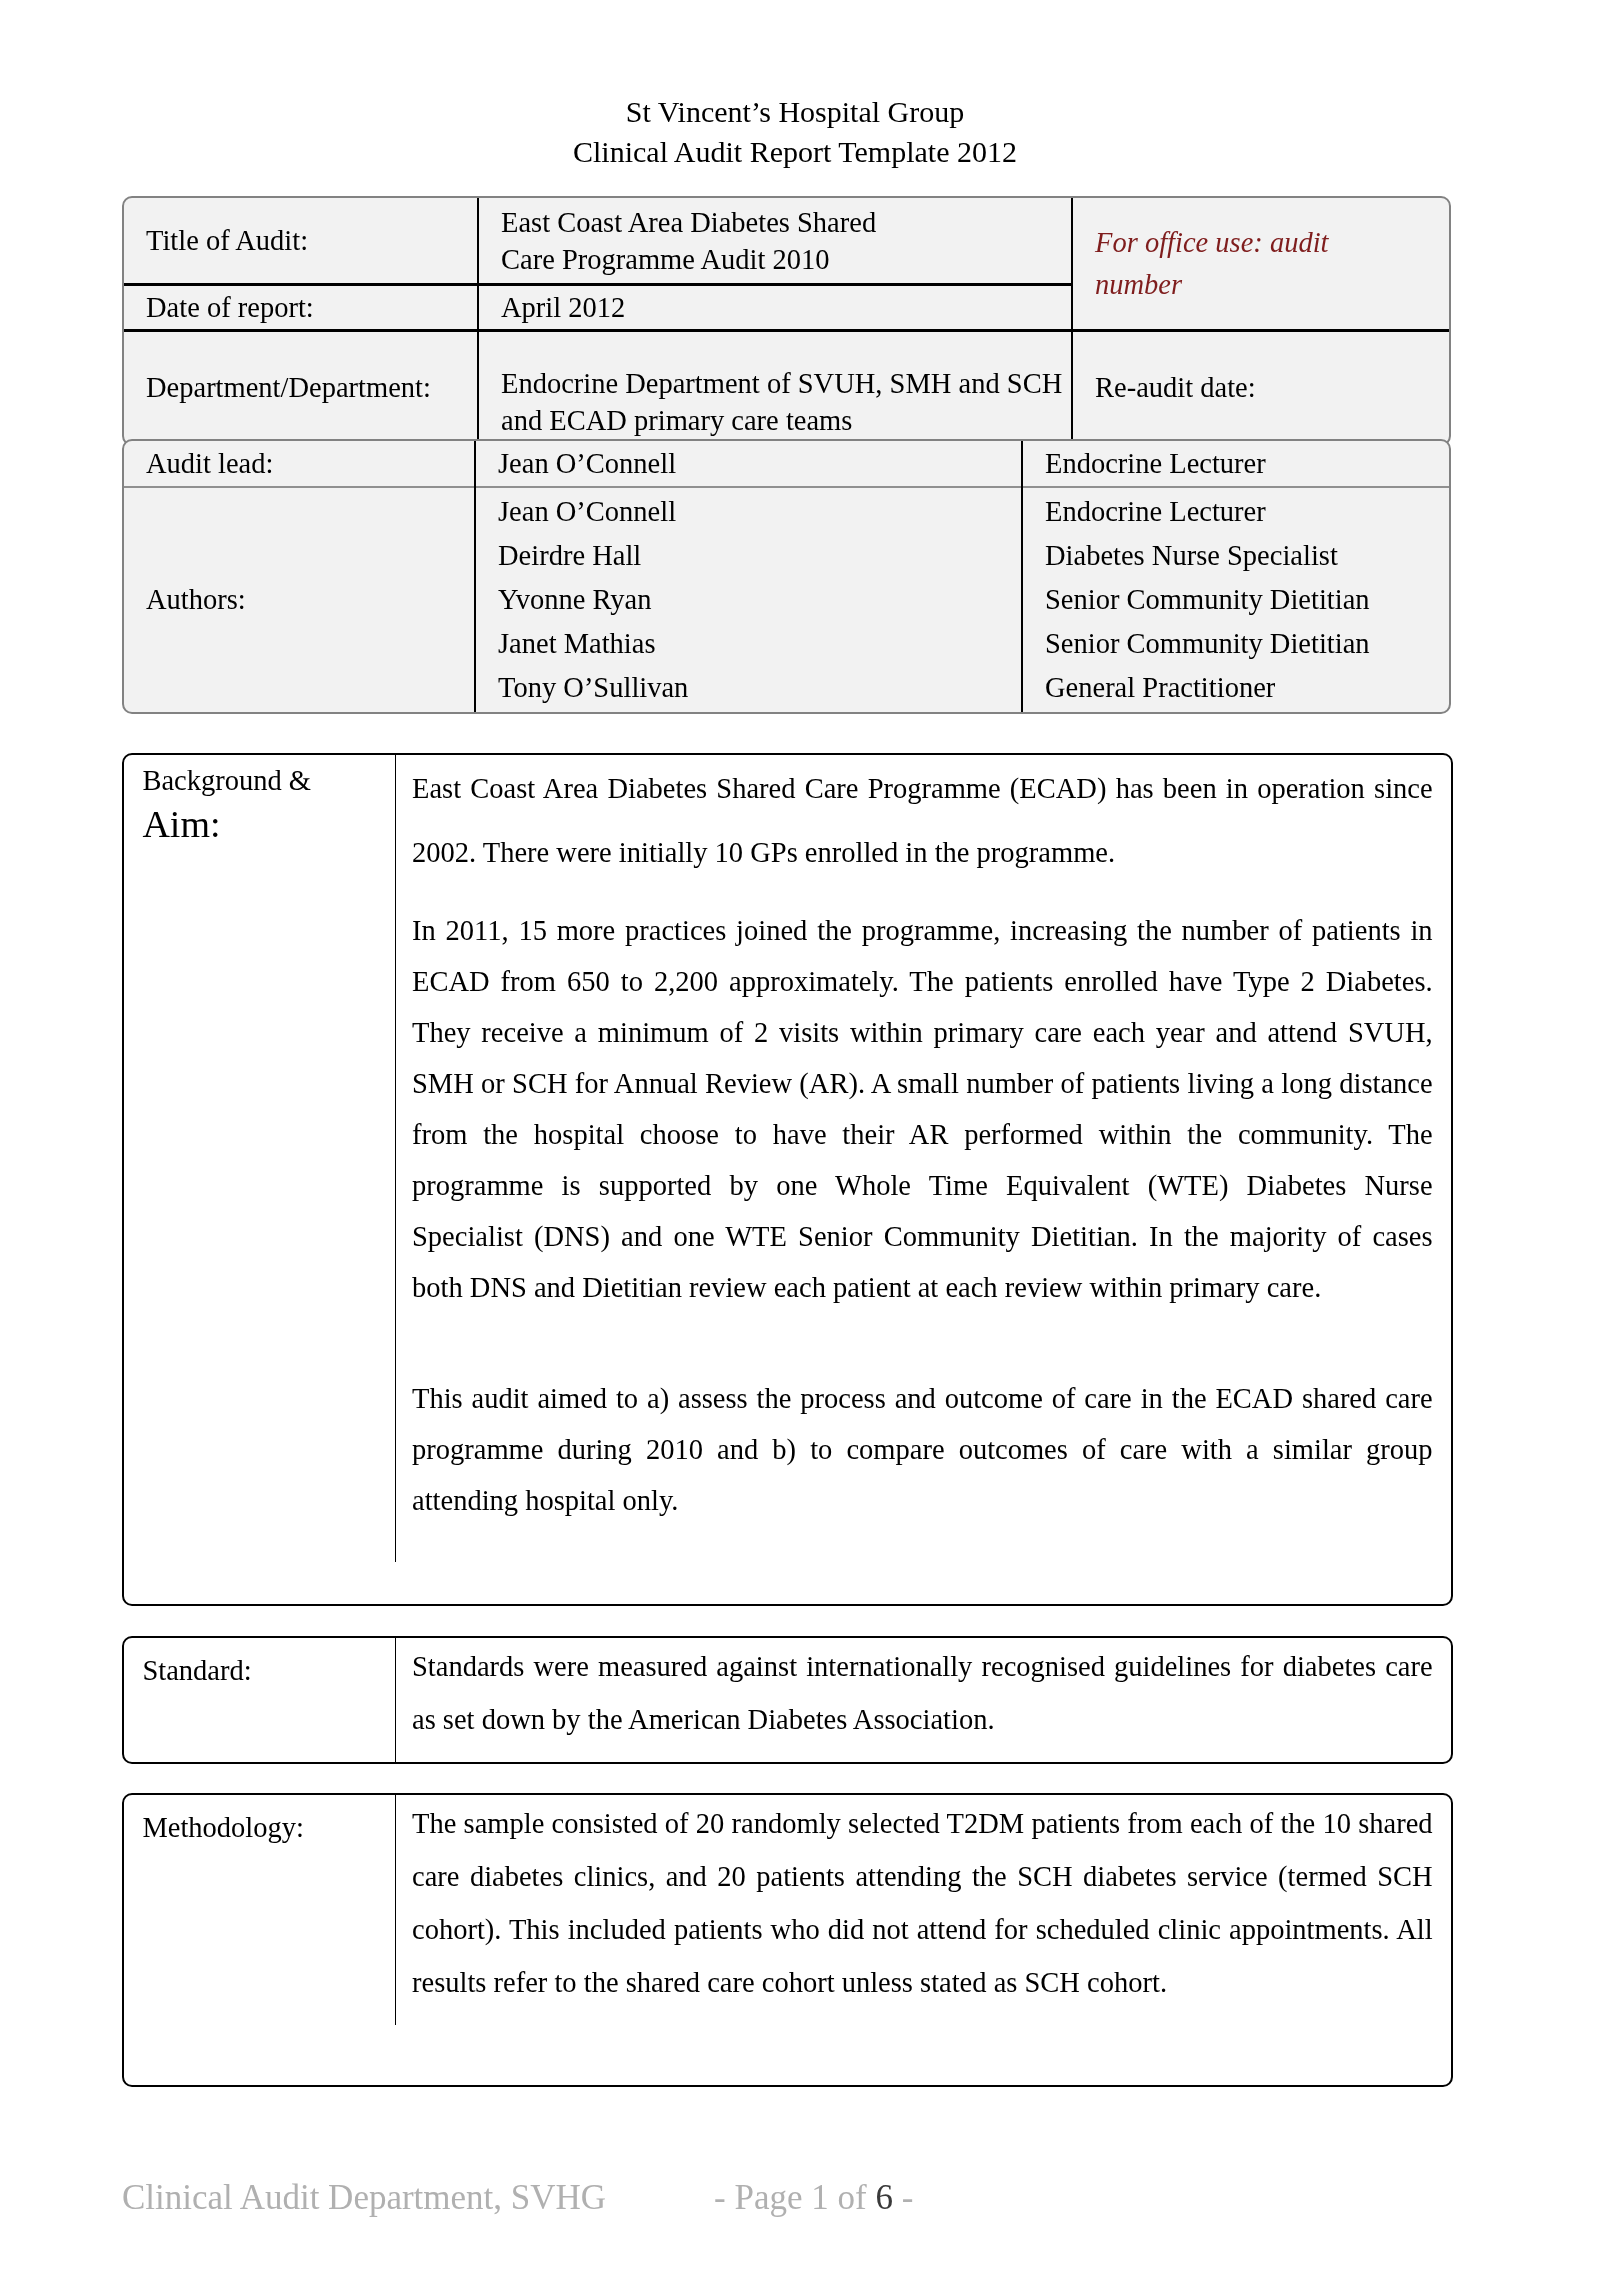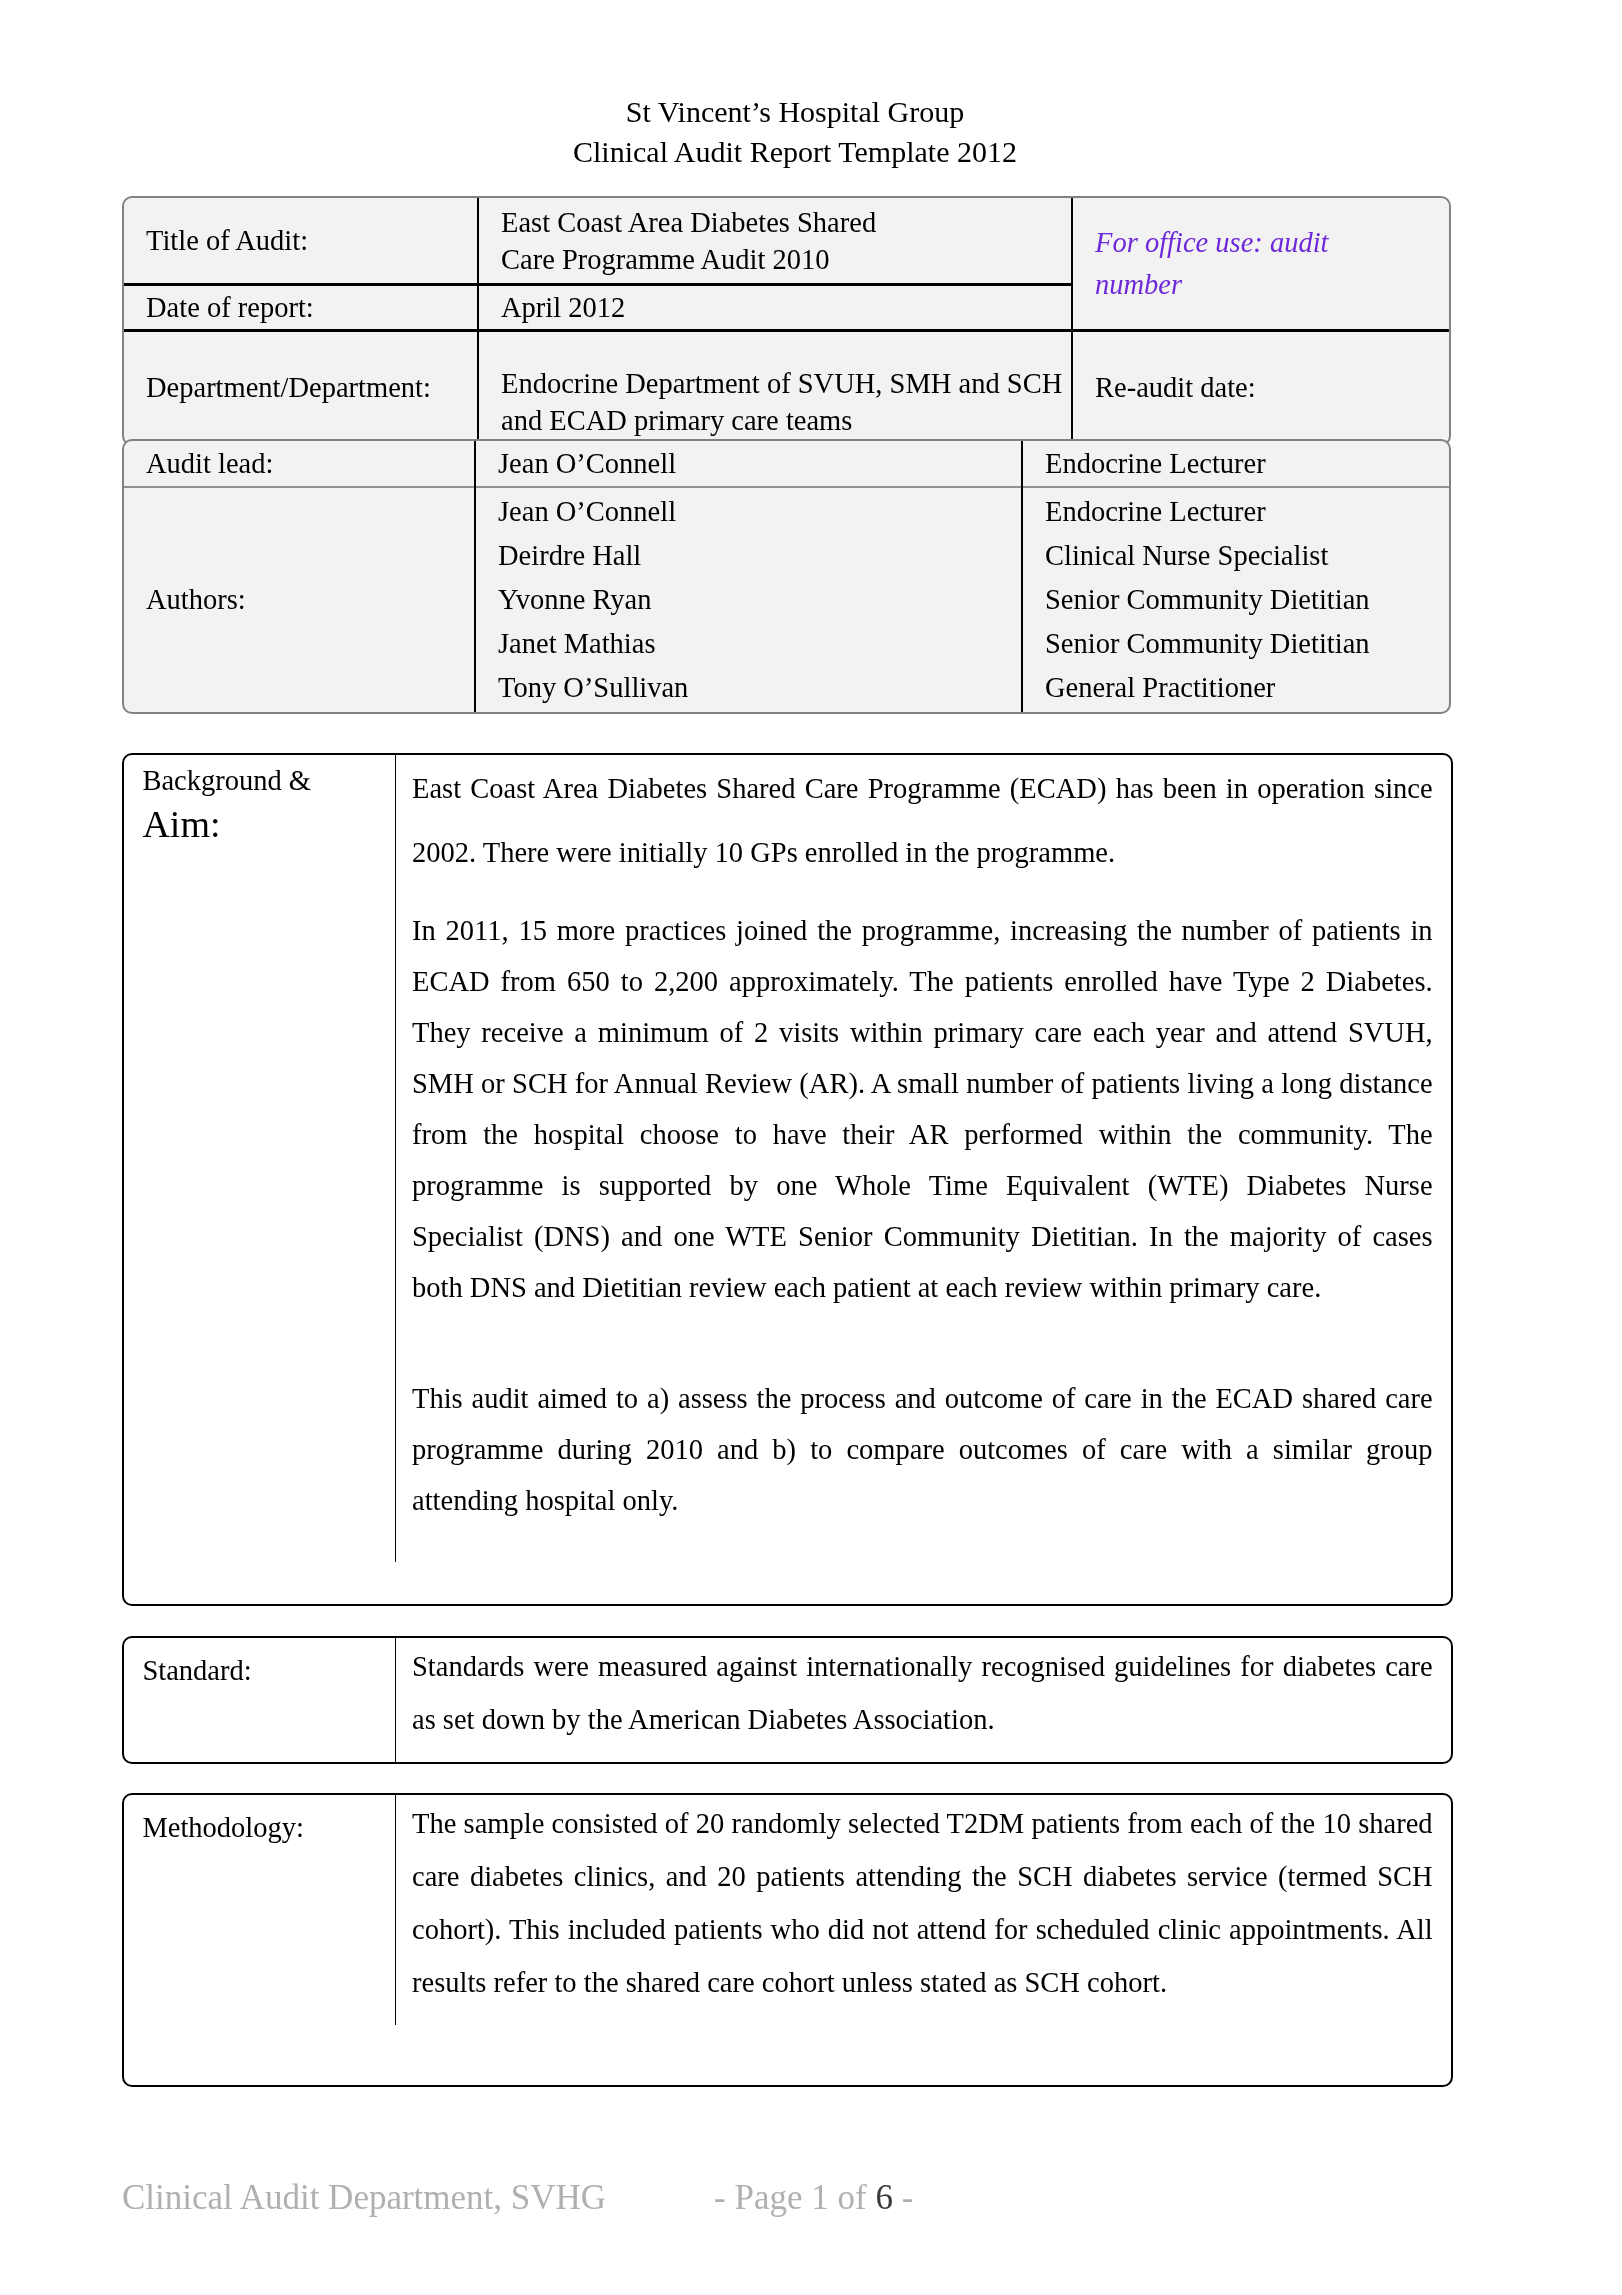--- a/index.html
+++ b/index.html
@@ -18,21 +18,21 @@
   
   .t1 { top:196px; width:1329px; border:2.8px solid #828282; background:#f2f2f2; }
   .t1 td.c2, .t1 td.c3 { border-left:2.8px solid #000; }
   .t1 tr.r2 td { border-top:3.7px solid #000; }
   .t1 tr.r3 td { border-top:3.7px solid #000; }
   .t1 .r1 td { height:73px; }
   .t1 .r2 td { height:44px; }
   .t1 .r3 td { height:76px; }
   .t1 .wrap2 { display:inline-block; width:404px; line-height:37px; vertical-align:middle; }
   .t1 .deptv { display:inline-block; width:569px; line-height:37px; vertical-align:middle;margin-top:27px; }
-  .office-note { color:#6d28d9; font-style:italic; line-height:42px;
+  .office-note { color:#7f1d1d; font-style:italic; line-height:42px;
     display:inline-block; width:294px; }
 
   
   .t2 { top:439px; width:1329px; border:2.8px solid #828282; background:#f2f2f2; }
   .t2 td.c2, .t2 td.c3 { border-left:2.8px solid #000; }
   .t2 tr.r2 td { border-top:2.8px solid #909090; }
   .t2 .r1 td { height:46px; }
   .t2 .stack { line-height:44px; padding-top:1.8px; padding-bottom:1.8px; }
 
   
@@ -118,21 +118,21 @@
         <td class="c1">Authors:</td>
         <td class="c2 stack">
           <div>Jean O’Connell</div>
           <div>Deirdre Hall</div>
           <div>Yvonne Ryan</div>
           <div>Janet Mathias</div>
           <div>Tony O’Sullivan</div>
         </td>
         <td class="c3 stack">
           <div>Endocrine Lecturer</div>
-          <div>Clinical Nurse Specialist</div>
+          <div>Diabetes Nurse Specialist</div>
           <div>Senior Community Dietitian</div>
           <div>Senior Community Dietitian</div>
           <div>General Practitioner</div>
         </td>
       </tr>
     </tbody>
       </table>
   </div>
 
   <div class="tblwrap t3 bg">

